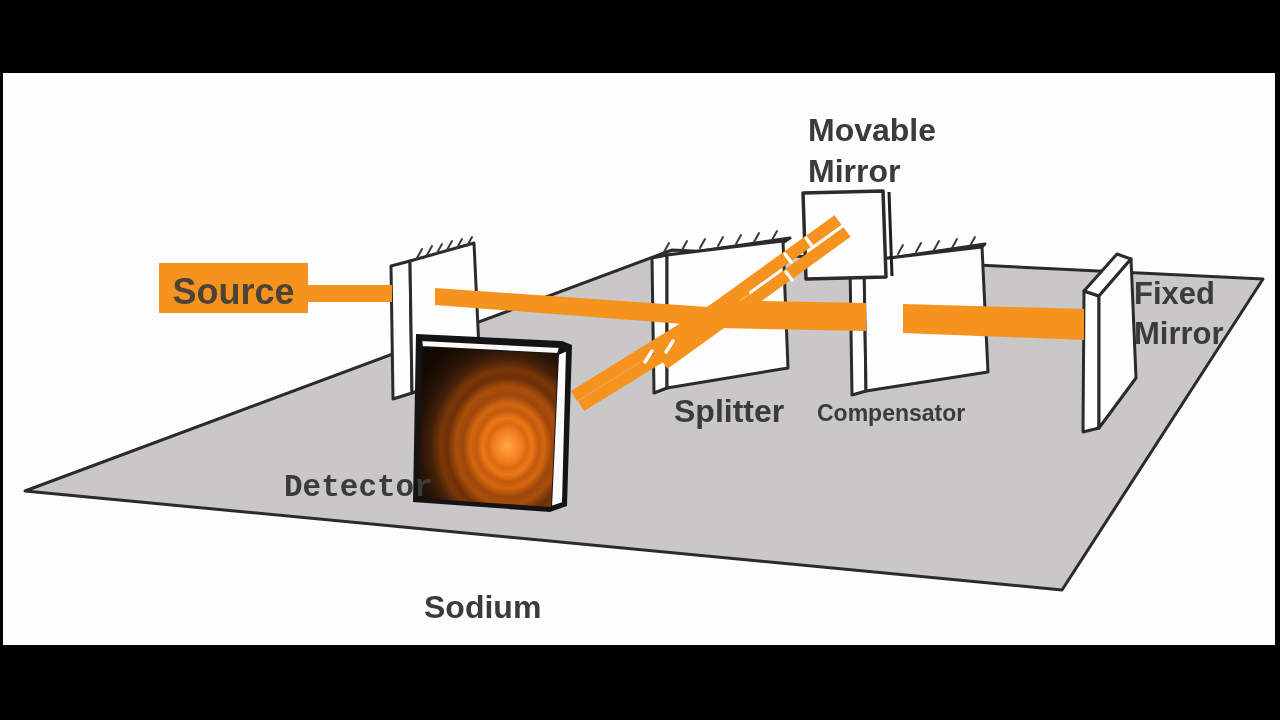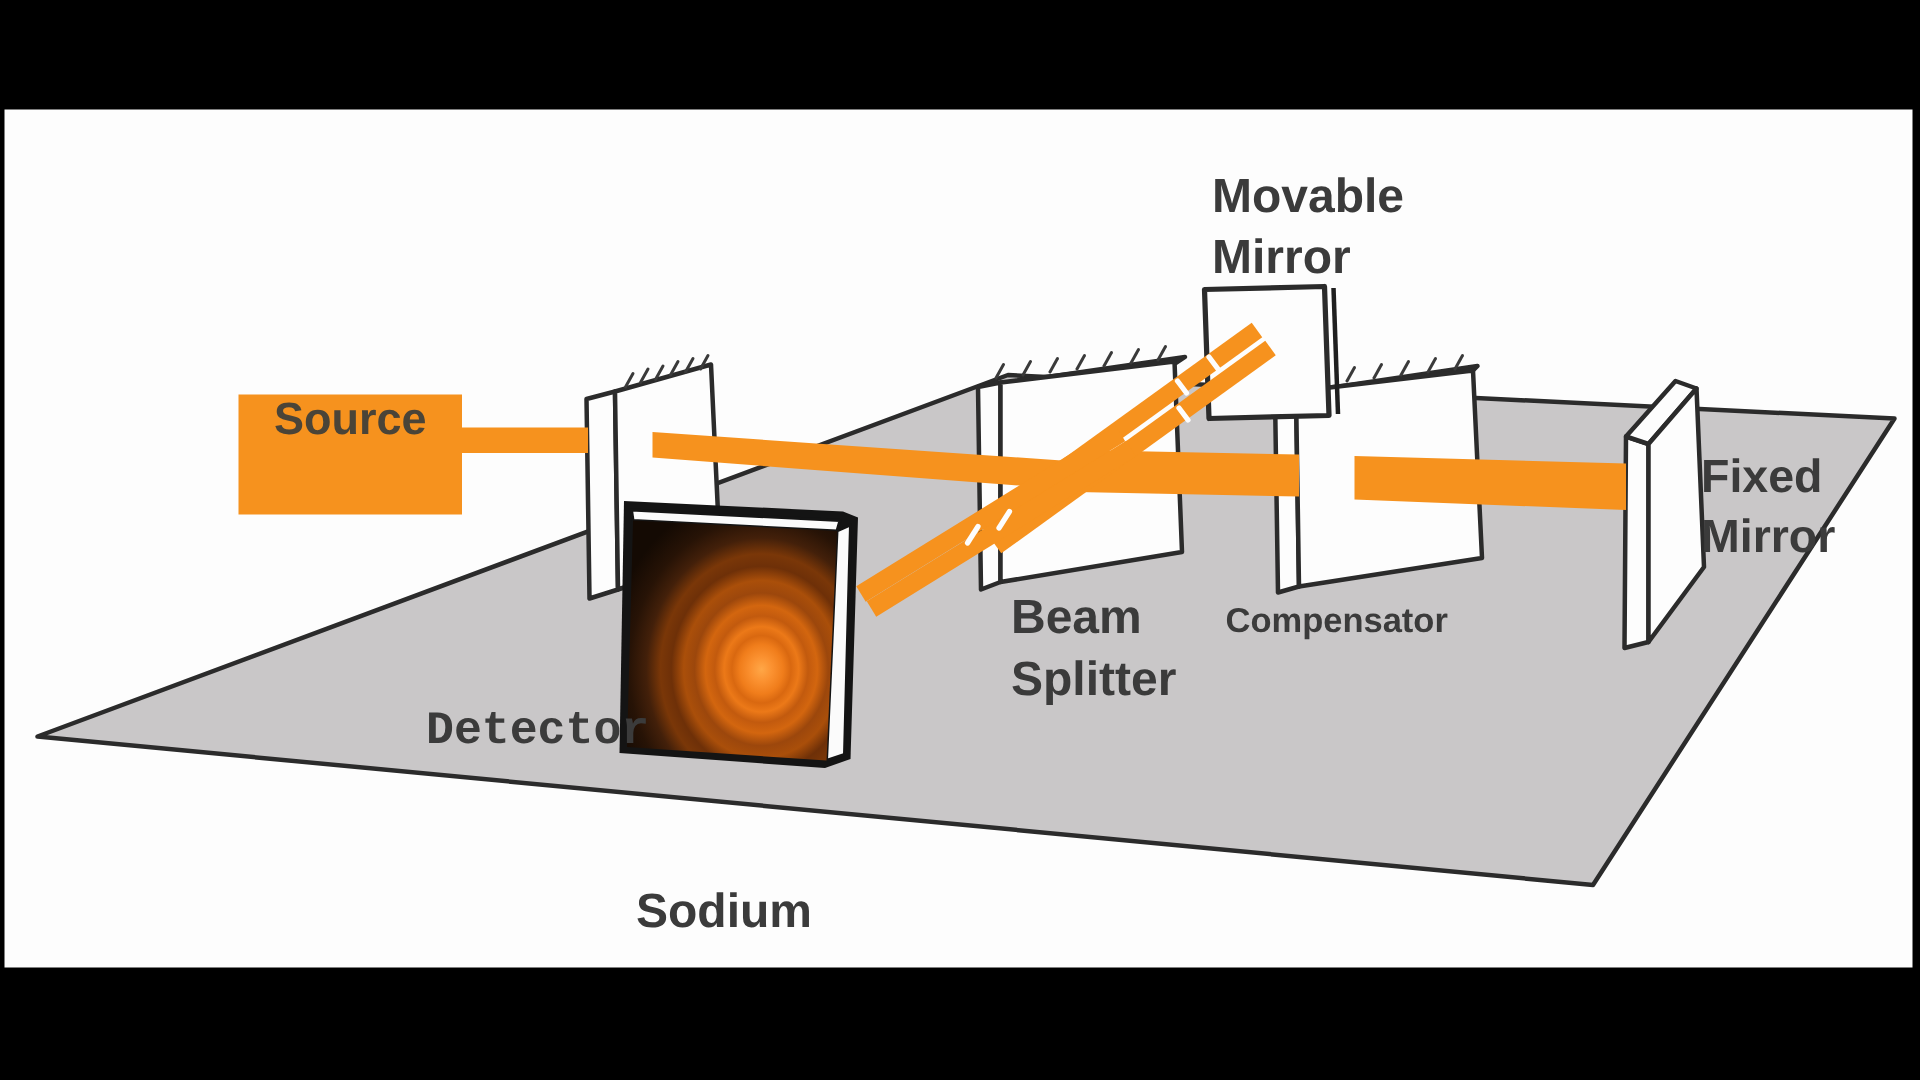--- a/index.html
+++ b/index.html
@@ -20,24 +20,24 @@
   .beamline{stroke:var(--beam,#f6921e);stroke-width:12;stroke-linecap:butt;}
   .beamdash{stroke:#fdfdfd;stroke-width:3.5;stroke-linecap:round;}
   .det-outline{fill:#141414;}
   .det-white{fill:#fbfbfb;stroke:#141414;stroke-width:2;stroke-linejoin:round;}
   .label{
     position:absolute;z-index:2;color:var(--text,#3b3b3b);
     font-weight:700;white-space:nowrap;
   }
   .lbl-2line{line-height:41px;font-size:32px;}
   .source-box{
-    position:absolute;z-index:2;left:159px;top:263px;width:149px;height:80px;
+    position:absolute;z-index:2;left:159px;top:263px;width:149px;height:50px;
     background:var(--beam,#f6921e);
-    display:flex;align-items:flex-start;justify-content:center;
-    color:var(--source_text,#4a4438);font-size:30px;font-weight:700;
+    display:flex;align-items:flex-end;justify-content:center;
+    color:var(--source_text,#4a4438);font-size:36px;font-weight:700;
   }
 </style>
 </head>
 <body style="--frame: #000000; --canvas: #fdfdfd; --beam: #f6921e; --platform: #c9c7c8; --panel: #fdfdfd; --outline: #2b2b2b; --text: #3b3b3b; --source_text: #4a4438; --fringe_center: #ffa040; --fringe_edge: #160b04;">
 
 <div class="canvas"></div>
 
 <svg class="diagram" viewBox="0 0 1280 720">
   <defs>
     <radialGradient id="g-fringe" cx="0.64" cy="0.62" r="0.74">
@@ -143,27 +143,26 @@
 <div class="source-box">
   <span>Source</span>
 </div>
 
 <div class="label lbl-2line" style="left:788px;top:110px;margin-left:20px;">
   <div>Movable</div>
   <div>Mirror</div>
 </div>
 
 <div class="label lbl-2line" style="left:674px;top:391px;">
-  <div>Beam</div>
   <div>Splitter</div>
 </div>
 
 <div class="label" style="left:817px;top:400px;font-size:23px;">Compensator</div>
 
-<div class="label lbl-2line" style="left:1134px;top:274px;font-size:31px;line-height:40px;margin-top:24px;">
+<div class="label lbl-2line" style="left:1134px;top:274px;font-size:31px;line-height:40px;">
   <div>Fixed</div>
   <div>Mirror</div>
 </div>
 
 <div class="label" style="left:284px;top:470px;font-size:31px;font-family:Liberation Mono, monospace;">Detector</div>
 
 <div class="label lbl-2line" style="left:424px;top:549px;line-height:45px;margin-top:36px;">
   <div>Sodium</div>
 </div>
 

